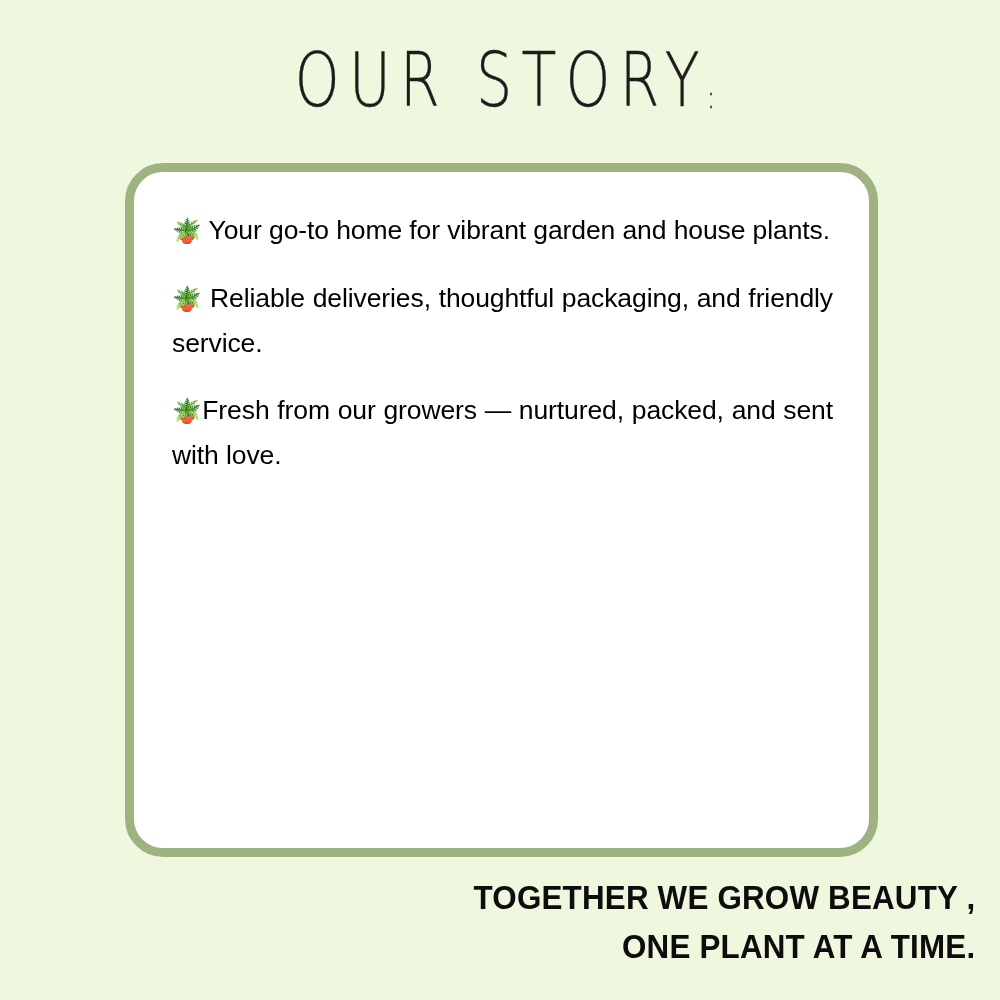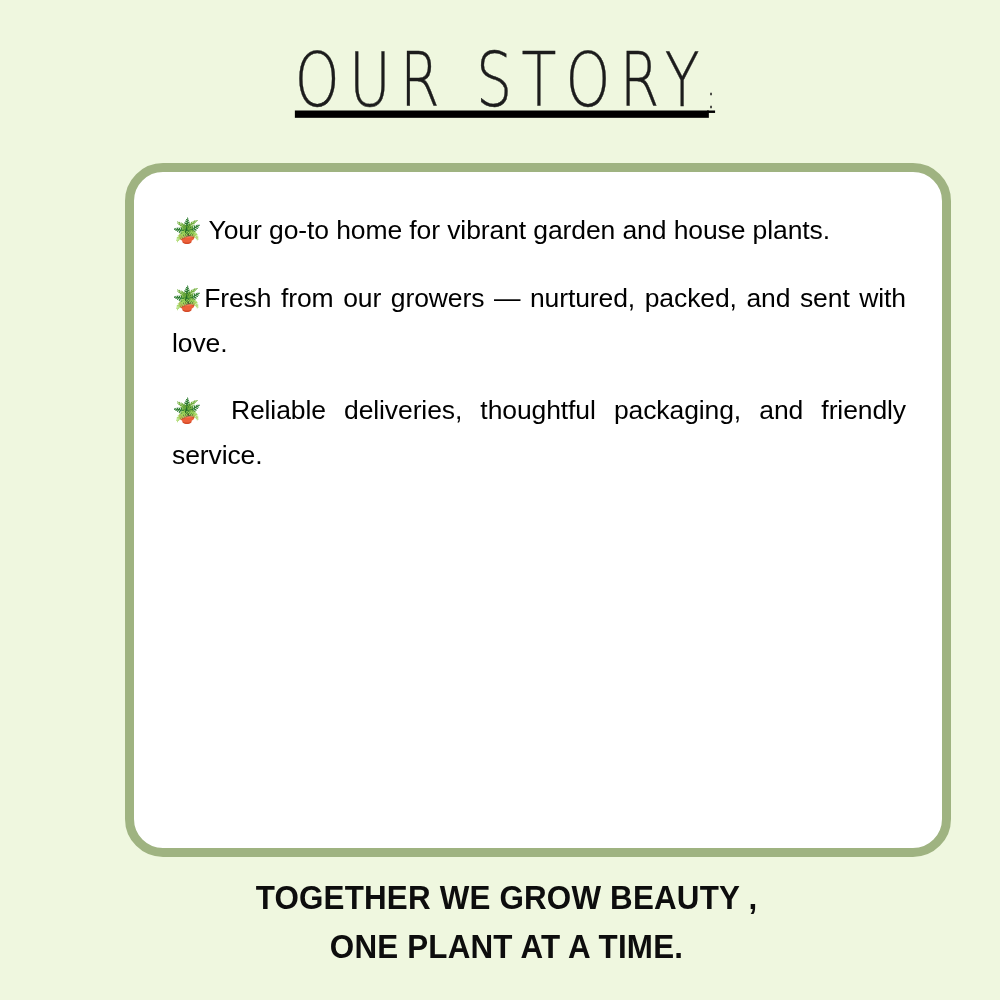--- a/index.html
+++ b/index.html
@@ -17,21 +17,20 @@
   }
 
   
   .title-wrap {
     position:absolute;
     top:0; left:0; right:0;
     height:160px;
     display:flex;
     align-items:center;
     justify-content:center;
-    text-decoration:underline;
   }
 
   .title {
     font-family: "DejaVu Sans", sans-serif;
     font-size: 62px;
     line-height: 1;
     letter-spacing: 10px;
     color: #1c1c1c;
     font-weight: 400;
     white-space: nowrap;
@@ -59,21 +58,21 @@
   .title-thin {
     font-weight: 100;
     opacity: 1;
   }
 
   
   .card {
     position:absolute;
     left: 125px;
     top: 163px;
-    width: 826px;
+    width: 753px;
     height: 694px;
     background: #ffffff;
     border: 9px solid #9fb381;
     border-radius: 38px;
     padding: 36px 36px 20px 38px;
   }
 
   .card-inner {
     width: 100%;
   }
@@ -94,21 +93,21 @@
   .para .emoji {
     font-family: "DejaVu Sans", sans-serif;
     font-size: 24px;
   }
 
   
   .footer {
     position:absolute;
     left:0; right:0;
     top: 873px;
-    text-align:center;
+    text-align:right;
     color:#0d0d0d;
     padding-left:13px;
   }
   .footer-line {
     font-family: "Liberation Sans", sans-serif;
     font-weight: 700;
     font-size: 33px;
     line-height: 49px;
     letter-spacing: 0.2px;
     transform: scaleX(0.95);
@@ -129,25 +128,25 @@
 <div class="card">
   <div class="card-inner">
 
     <p class="para">
       <span class="emoji">🪴</span><span> </span><span>Your go-to home for vibrant garden and house plants.</span>
     </p>
 
 
 
     <p class="para">
-      <span class="emoji">🪴</span><span></span><span>Fresh from our growers — nurtured, packed, and sent with love.</span>
+      <span class="emoji">🪴</span><span> </span><span>Reliable deliveries, thoughtful packaging, and friendly service.</span>
     </p>
 
     <p class="para">
-      <span class="emoji">🪴</span><span> </span><span>Reliable deliveries, thoughtful packaging, and friendly service.</span>
+      <span class="emoji">🪴</span><span></span><span>Fresh from our growers — nurtured, packed, and sent with love.</span>
     </p>
 
   </div>
 </div>
 
 <div class="footer">
   <div class="footer-line">TOGETHER WE GROW BEAUTY ,</div>
   <div class="footer-line">ONE PLANT AT A TIME.</div>
 </div>
 

